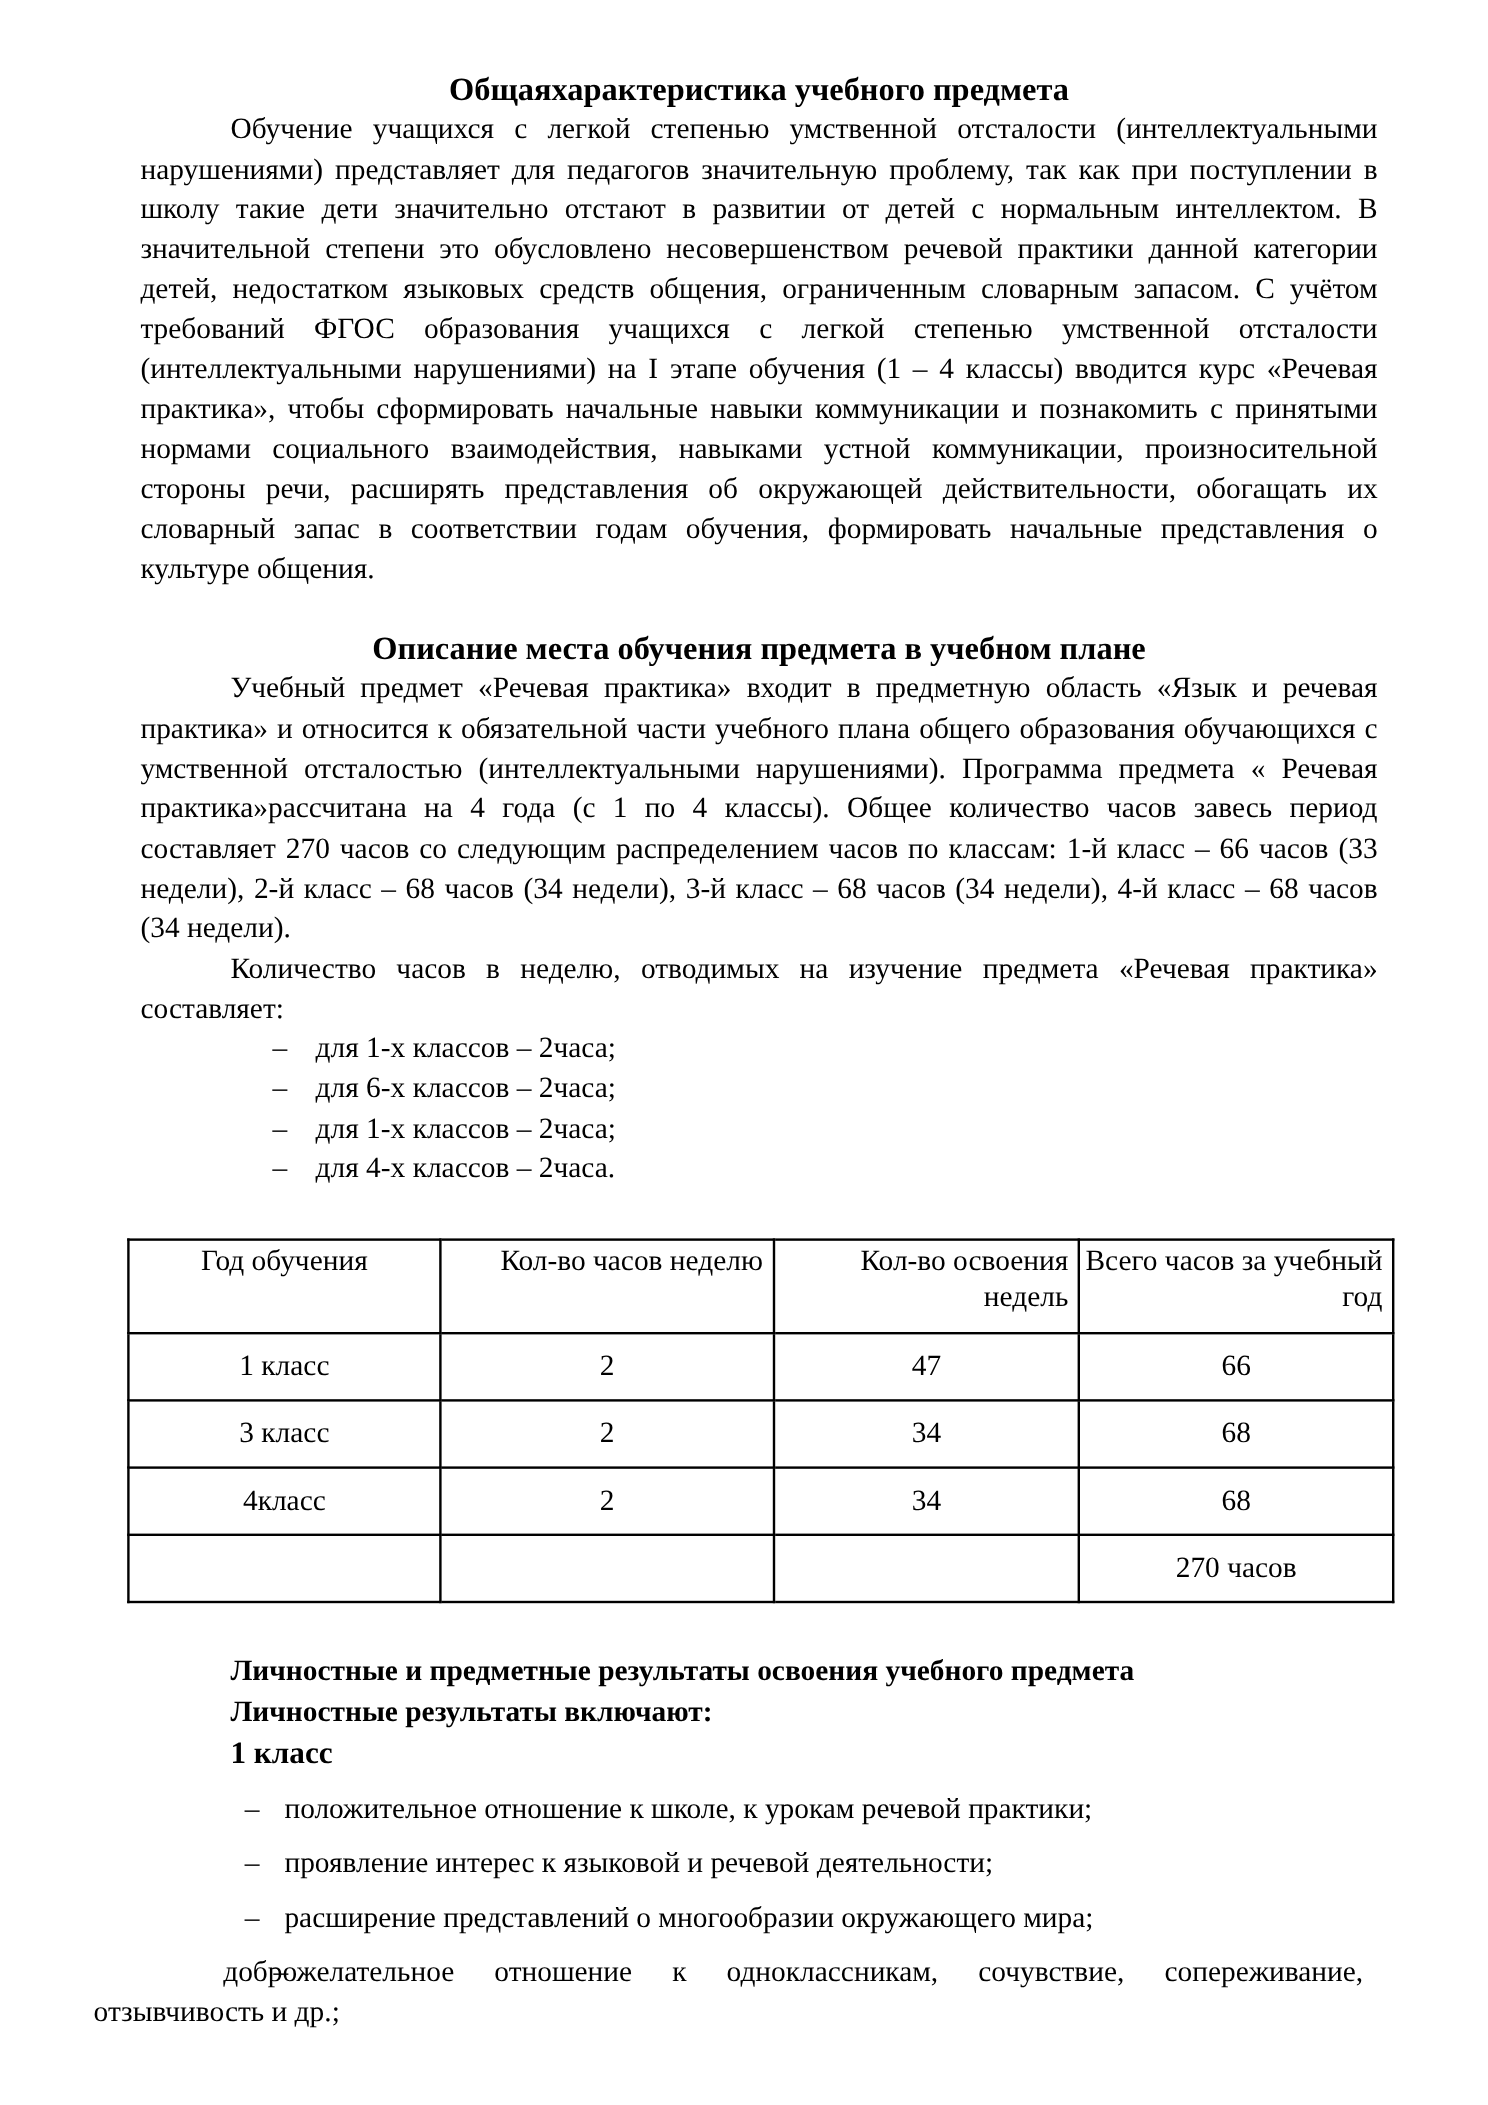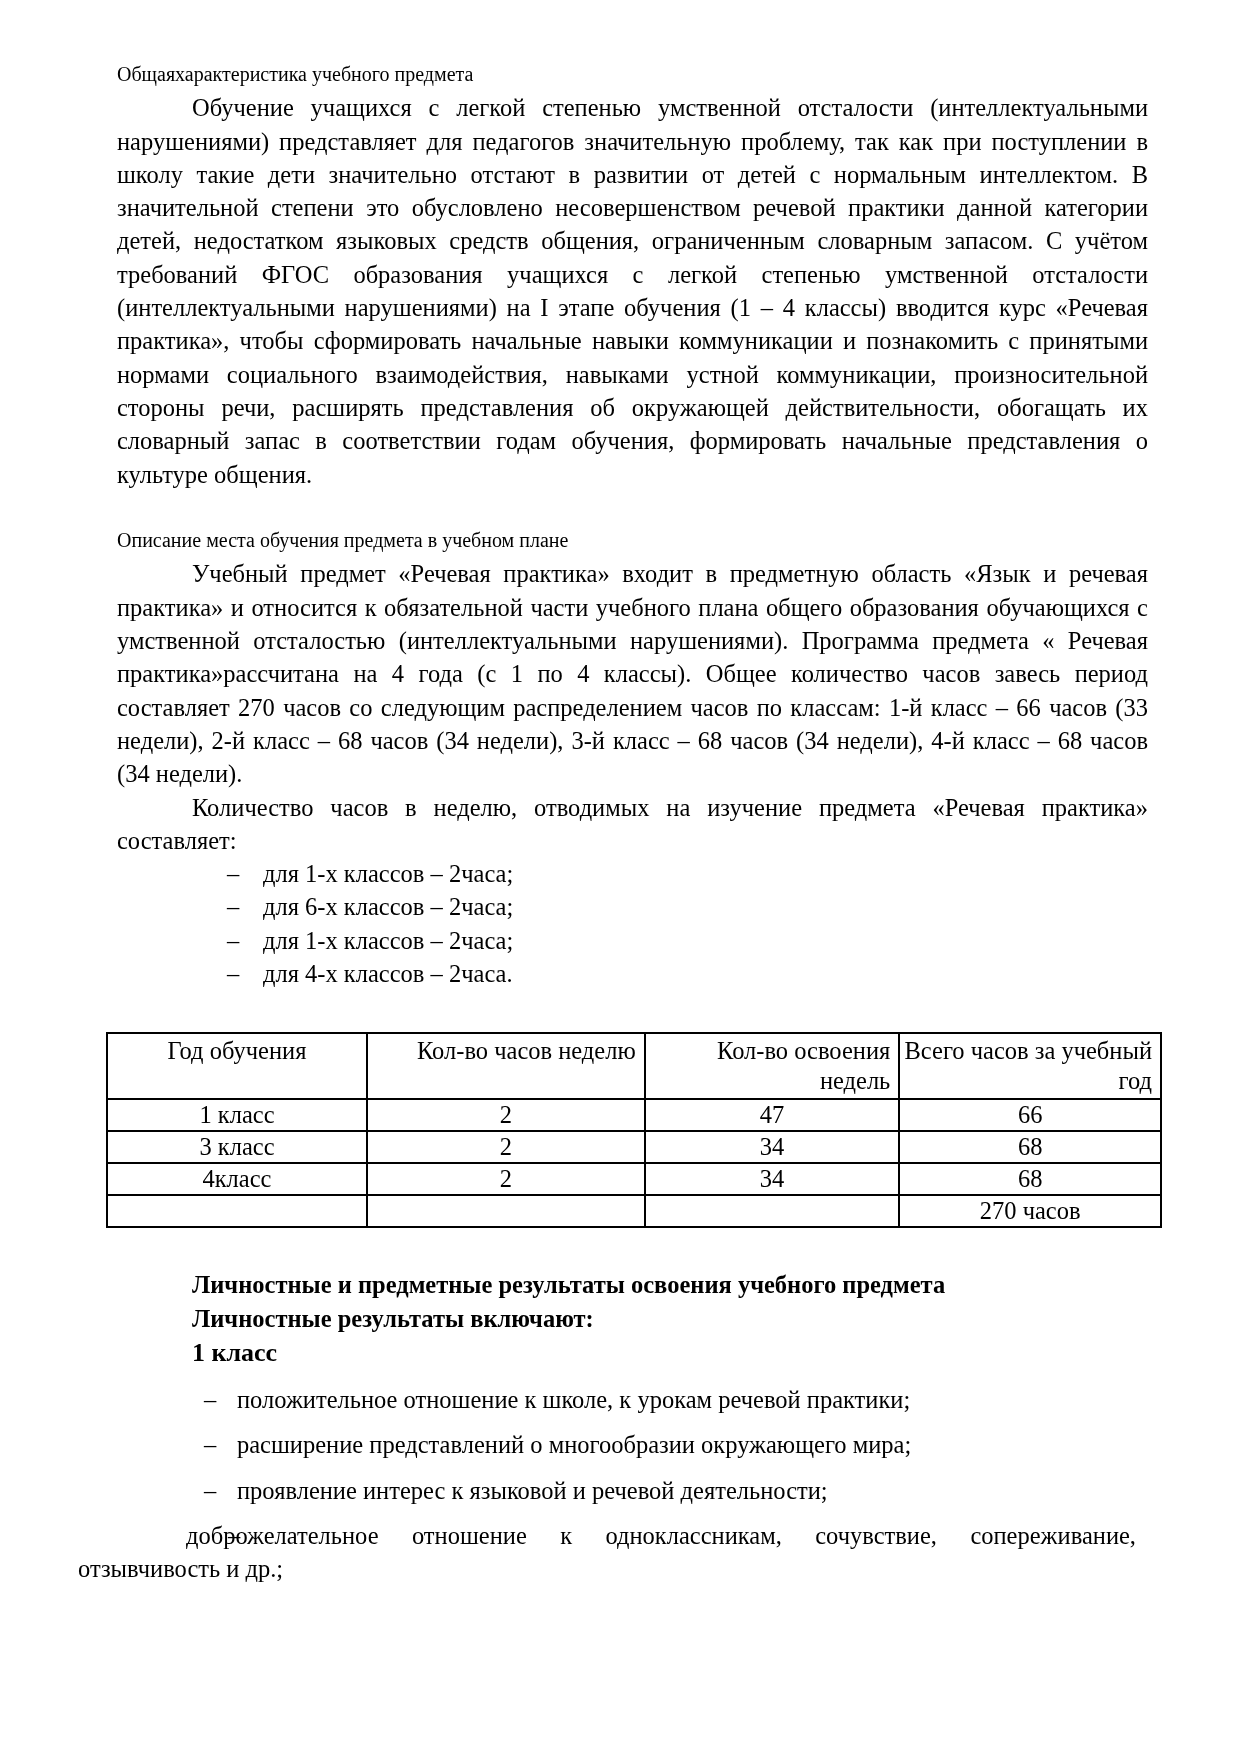--- a/index.html
+++ b/index.html
@@ -17,24 +17,24 @@
   }
   .page {
     position: absolute;
     left: 117px;
     top: 58px;
     width: 1031px;
     font-size: 24.5px;
     line-height: 33.3px;
   }
   .heading {
-    font-weight: normal;
-    text-align: left;
-    margin: 0;
-    font-size: 20px;
+    font-weight: bold;
+    text-align: center;
+    margin: 0;
+    font-size: 27px;
     line-height: 33.3px;
   }
   .para {
     margin: 0;
     text-indent: 75px;
     text-align: justify;
     text-align-last: left;
   }
   .blank {
     height: 33.3px;
@@ -58,21 +58,21 @@
     width: 1056px;
   }
   table.hours {
     border-collapse: collapse;
     width: 1056px;
     font-size: 24.5px;
     line-height: 30px;
   }
   table.hours td, table.hours th {
     border: 2px solid #000000;
-    padding: 0 4px;
+    padding: 12px 4px;
     font-weight: normal;
     vertical-align: top;
     text-align: center;
   }
   table.hours th {
     height: 62px;
     padding-top: 2px;
   }
   table.hours td {
     height: 30px;
@@ -193,24 +193,24 @@
 
   <div class="section3">
     <p class="bold-line">Личностные и предметные результаты освоения учебного предмета</p>
     <p class="bold-line">Личностные результаты включают:</p>
     <p class="class-head">1 класс</p>
     <ul class="result-list">
       <li class="indent-item">
         <span class="rdash">–</span><span>положительное отношение к школе, к урокам речевой практики;</span>
       </li>
       <li class="indent-item">
+        <span class="rdash">–</span><span>проявление интерес к языковой и речевой деятельности;</span>
+      </li>
+      <li class="indent-item">
         <span class="rdash">–</span><span>расширение представлений о многообразии окружающего мира;</span>
-      </li>
-      <li class="indent-item">
-        <span class="rdash">–</span><span>проявление интерес к языковой и речевой деятельности;</span>
       </li>
       <li class="hang-item">
         <span class="rdash">–</span><span>доброжелательное отношение к одноклассникам, сочувствие, сопереживание, отзывчивость и др.;</span>
       </li>
     </ul>
   </div>
 
 </div>
 
 </body></html>

